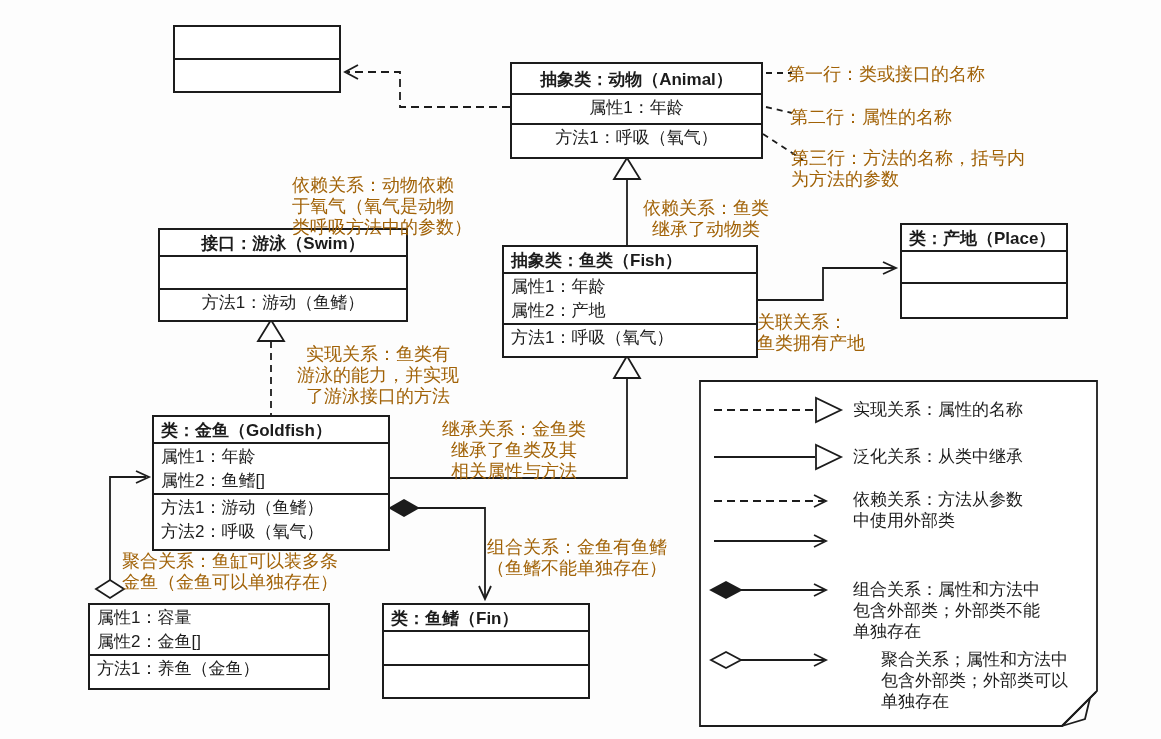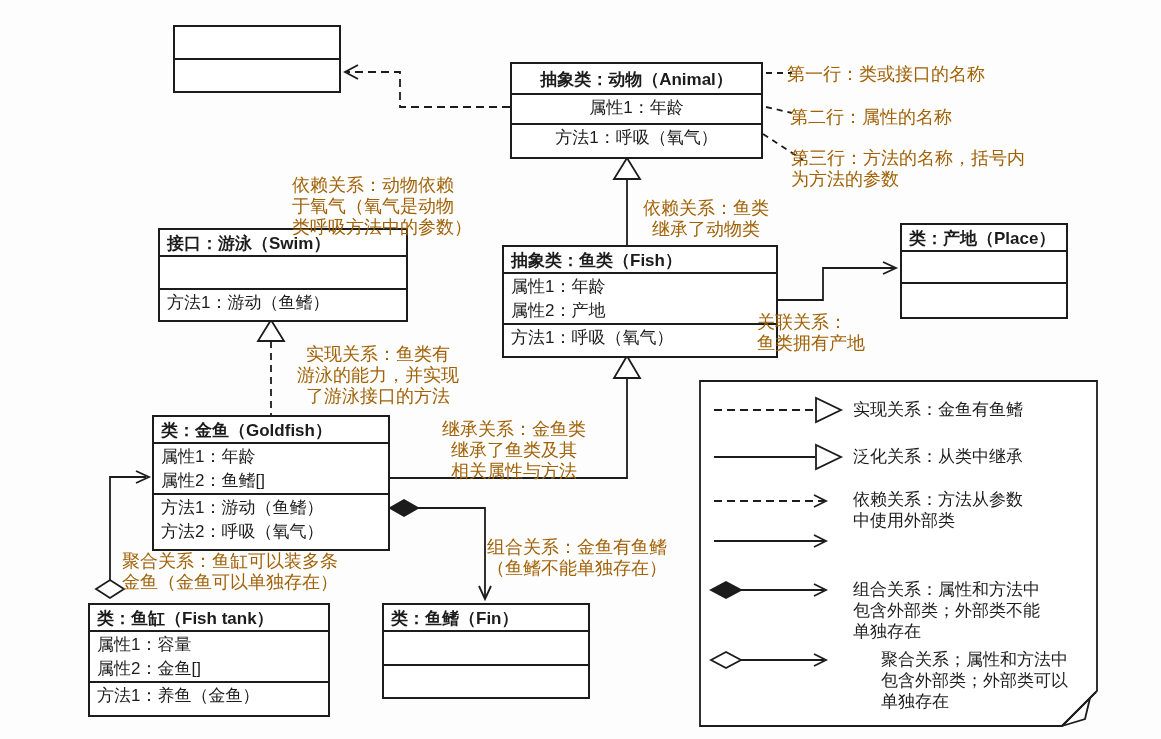--- a/index.html
+++ b/index.html
@@ -101,29 +101,29 @@
   <div class="ubox" style="left:510px;top:62px;width:253px;text-align:center;">
     <div class="t" style="height:31px;line-height:27px;">抽象类：动物（Animal）</div>
     <div class="c" style="height:30px;">
       <div>属性1：年龄</div>
     </div>
     <div class="c" style="height:32px;">
       <div>方法1：呼吸（氧气）</div>
     </div>
   </div>
 
-  <div class="ubox" style="left:158px;top:228px;width:250px;">
+  <div class="ubox" style="left:158px;top:228px;width:250px;text-align:center;">
     <div class="t">接口：游泳（Swim）</div>
     <div class="c" style="height:33px;"></div>
     <div class="c" style="height:30px;">
       <div>方法1：游动（鱼鳍）</div>
     </div>
   </div>
 
-  <div class="ubox" style="left:502px;top:245px;width:276px;">
+  <div class="ubox" style="left:502px;top:245px;width:256px;">
     <div class="t">抽象类：鱼类（Fish）</div>
     <div class="c" style="height:51px;">
       <div>属性1：年龄</div>
       <div>属性2：产地</div>
     </div>
     <div class="c" style="height:31px;">
       <div>方法1：呼吸（氧气）</div>
     </div>
   </div>
 
@@ -139,21 +139,20 @@
       <div>属性1：年龄</div>
       <div>属性2：鱼鳍[]</div>
     </div>
     <div class="c" style="height:54px;">
       <div>方法1：游动（鱼鳍）</div>
       <div>方法2：呼吸（氧气）</div>
     </div>
   </div>
 
   <div class="ubox" style="left:88px;top:603px;width:242px;">
-    <div class="t">类：鱼缸（Fish tank）</div>
     <div class="c" style="height:51px;">
       <div>属性1：容量</div>
       <div>属性2：金鱼[]</div>
     </div>
     <div class="c" style="height:32px;">
       <div>方法1：养鱼（金鱼）</div>
     </div>
   </div>
 
   <div class="ubox" style="left:382px;top:603px;width:208px;">
@@ -177,21 +176,21 @@
   <div class="note" style="left:757px;top:312px;width:140px;">关联关系：
 鱼类拥有产地</div>
   <div class="note center" style="left:428px;top:409px;width:172px;margin-top:10px;">继承关系：金鱼类
 继承了鱼类及其
 相关属性与方法</div>
   <div class="note" style="left:487px;top:537px;width:220px;">组合关系：金鱼有鱼鳍
 （鱼鳍不能单独存在）</div>
   <div class="note" style="left:122px;top:551px;width:248px;">聚合关系：鱼缸可以装多条
 金鱼（金鱼可以单独存在）</div>
 
-  <div class="legend-label" style="left:853px;top:399px;width:215px;">实现关系：金鱼有鱼鳍</div>
+  <div class="legend-label" style="left:853px;top:399px;width:215px;">实现关系：属性的名称</div>
   <div class="legend-label" style="left:853px;top:446px;width:215px;">泛化关系：从类中继承</div>
   <div class="legend-label" style="left:853px;top:489px;width:215px;">依赖关系：方法从参数
 中使用外部类</div>
   <div class="legend-label" style="left:853px;top:579px;width:225px;">组合关系：属性和方法中
 包含外部类；外部类不能
 单独存在</div>
   <div class="legend-label" style="left:881px;top:649px;width:225px;">聚合关系；属性和方法中
 包含外部类；外部类可以
 单独存在</div>
 

